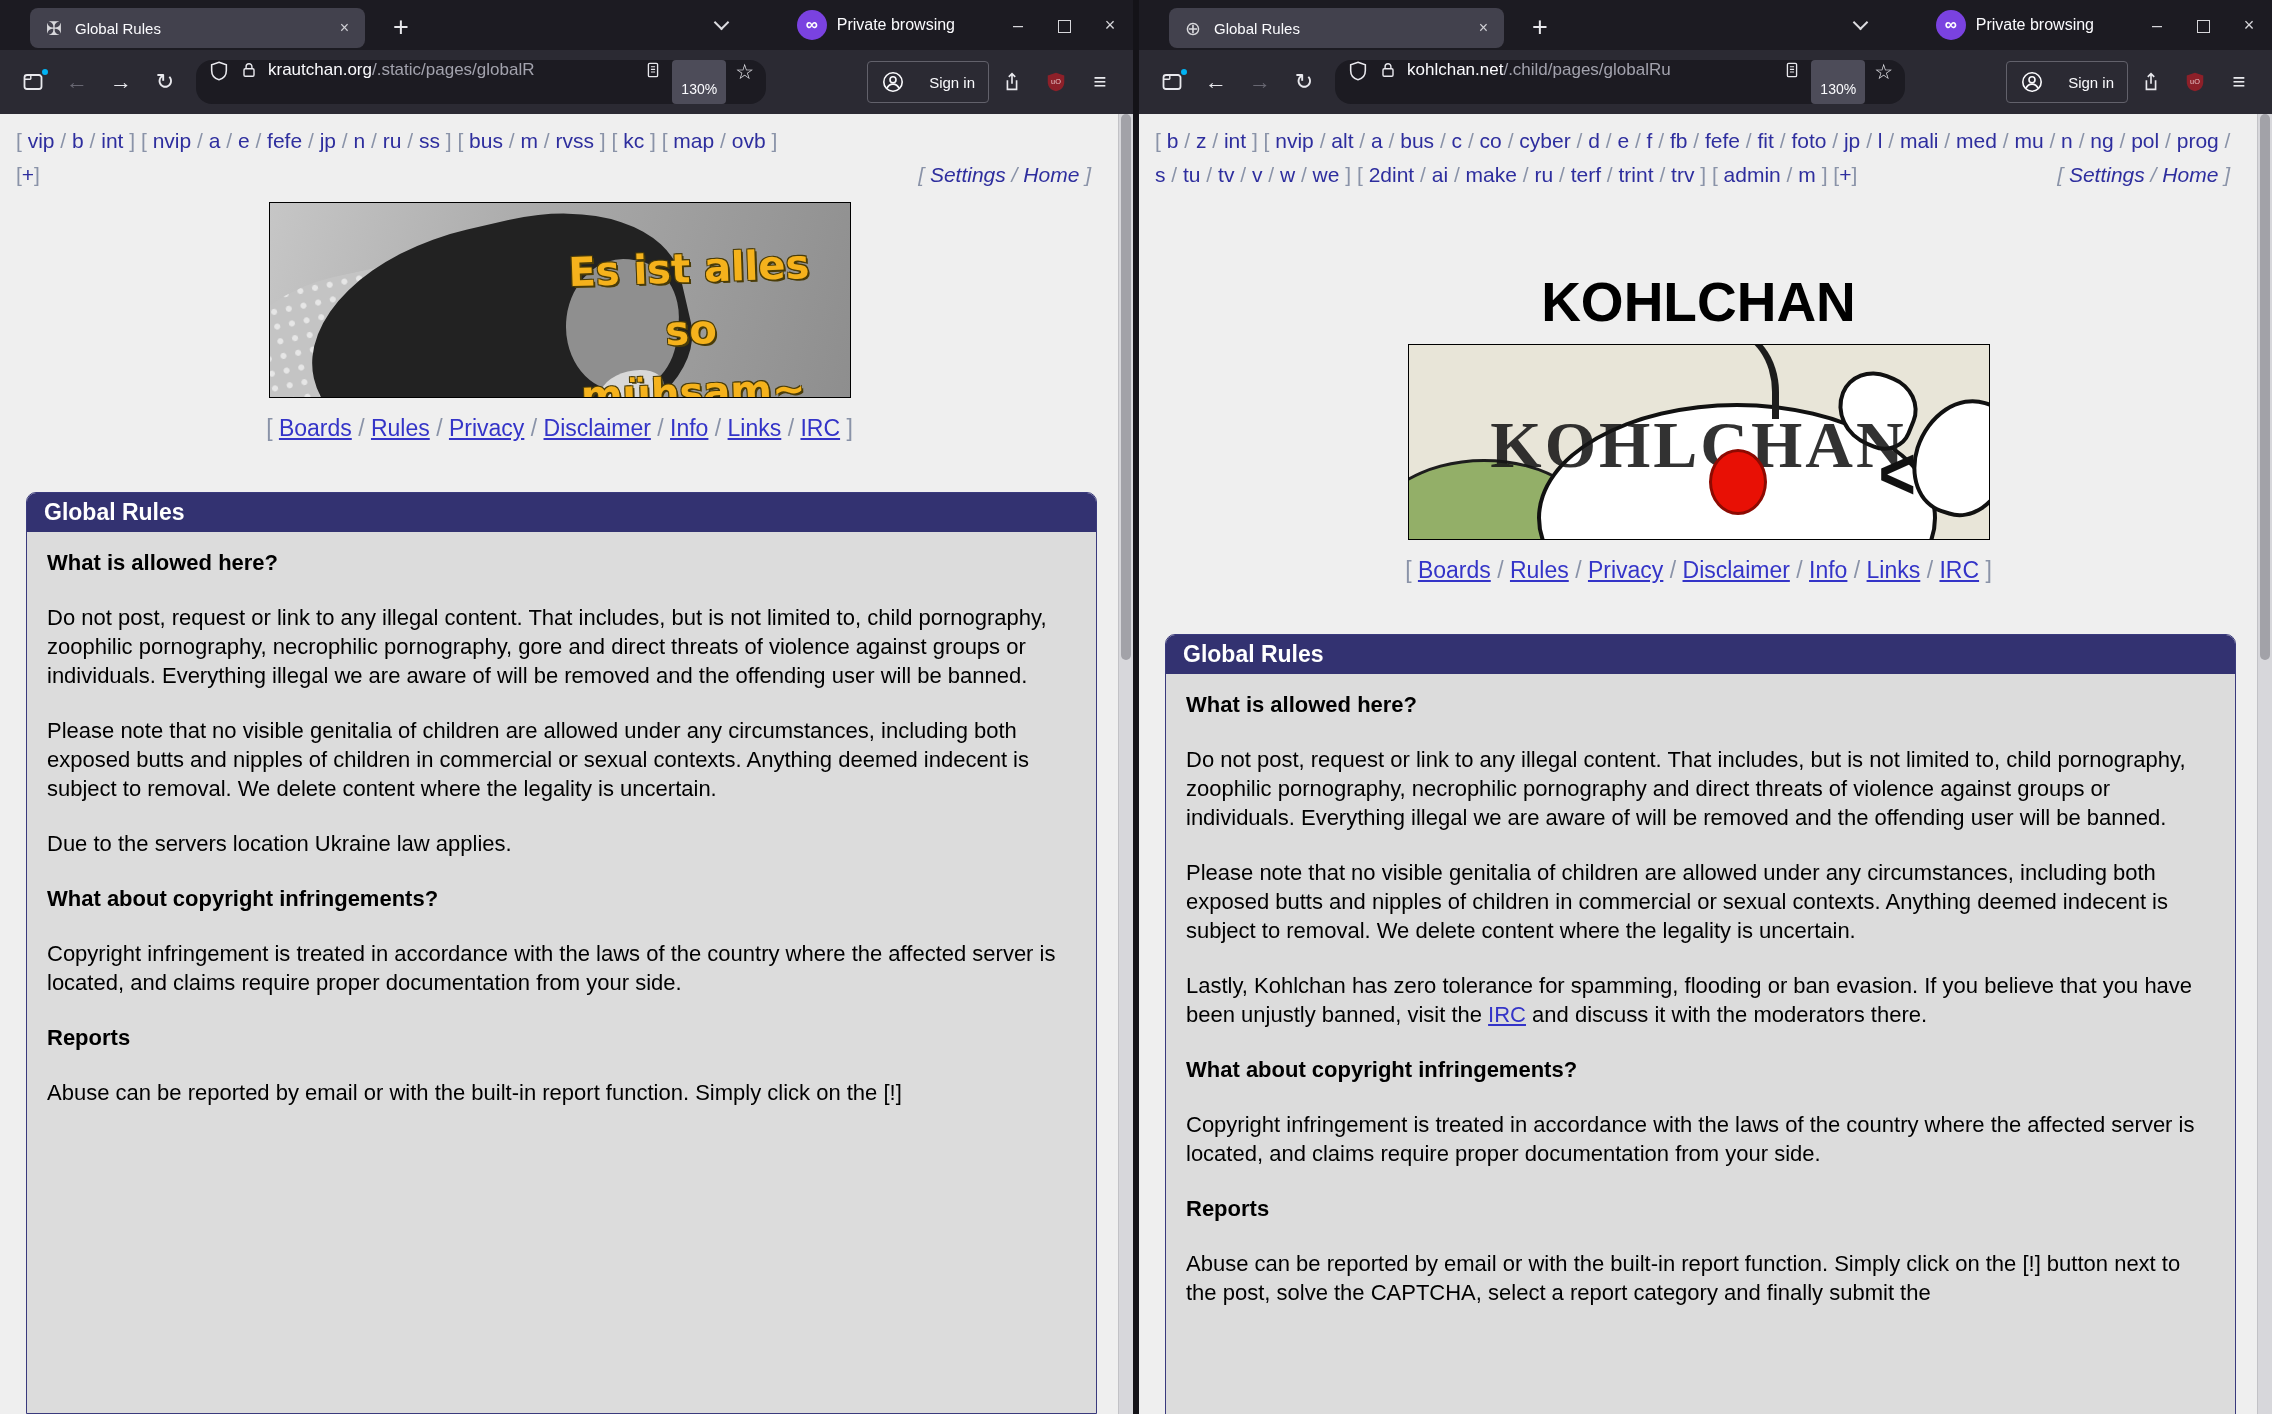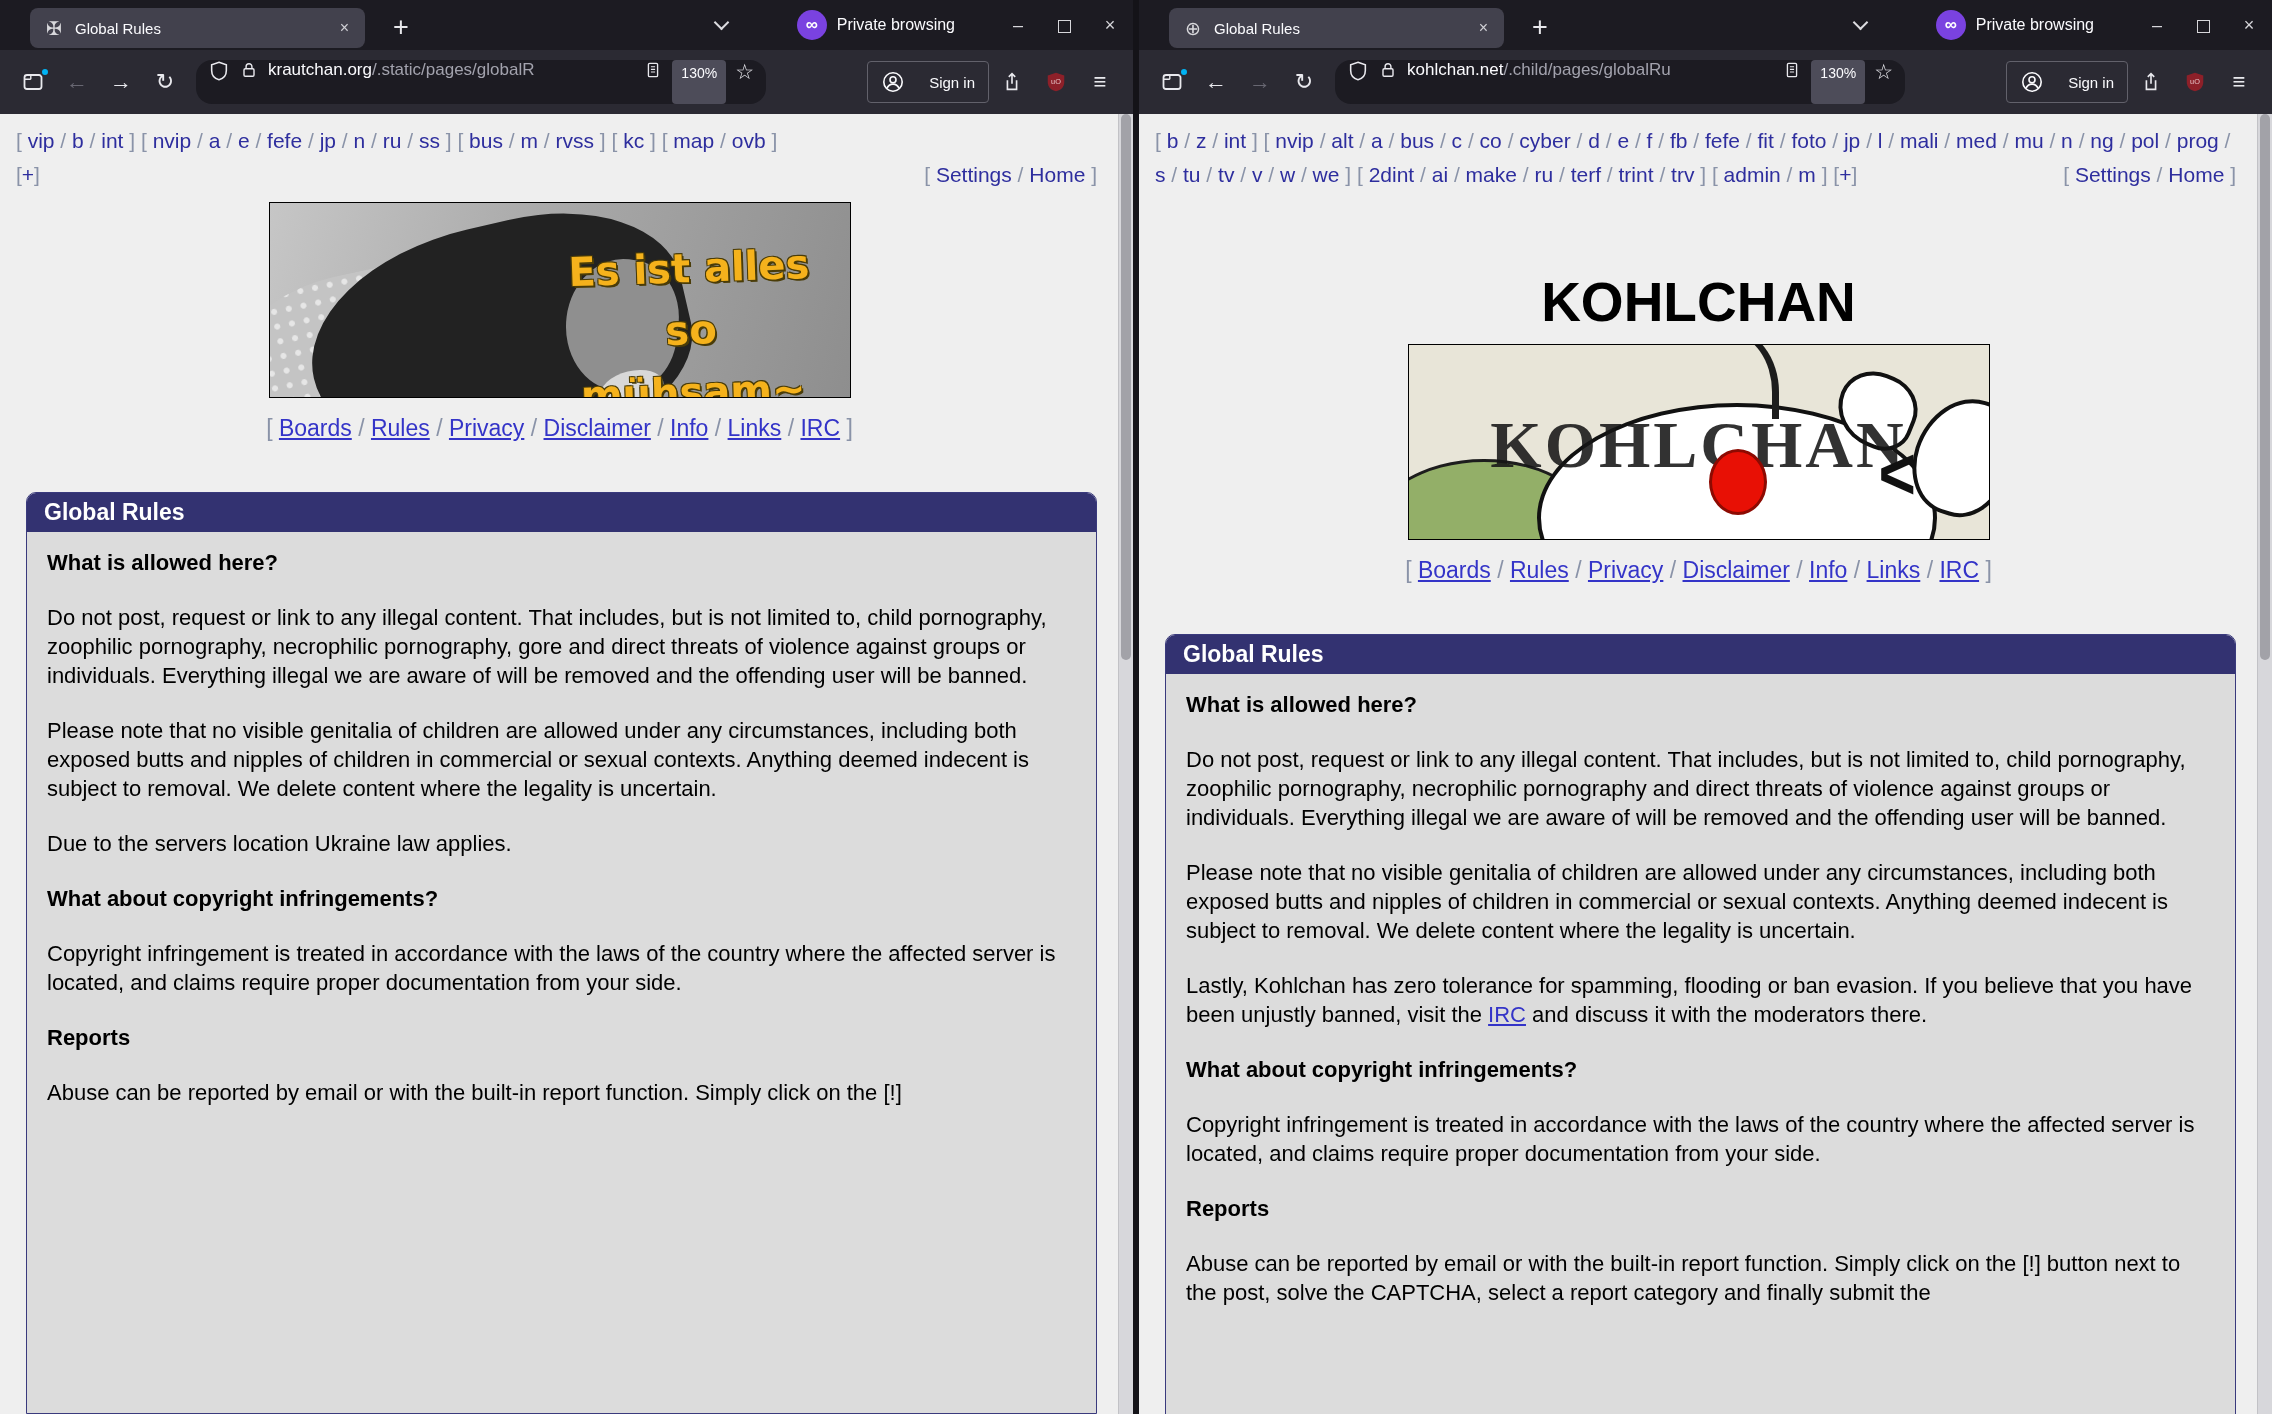--- a/index.html
+++ b/index.html
@@ -26,35 +26,35 @@
   .toolbar{flex:0 0 64px;background:#2b2a33;display:flex;align-items:center;padding:0 12px;gap:2px;}
   .tool{width:42px;height:40px;display:flex;align-items:center;justify-content:center;color:#e9e9ee;
         font-size:22px;border-radius:4px;position:relative;flex:0 0 auto;}
   .tool.disabled{color:#686772;}
   .fx-dot{position:absolute;top:5px;right:4px;width:10px;height:10px;border-radius:50%;
           background:#00b3f4;border:2px solid #2b2a33;}
   .urlbar{flex:0 0 570px;height:44px;background:#1c1b22;border-radius:16px;display:flex;
           padding:0 12px;margin-left:8px;gap:9px;}
   .url-text{flex:1;font-size:17px;color:#fbfbfe;white-space:nowrap;overflow:hidden;}
   .url-path{color:#a2a2ad;}
-  .zoom-badge{background:#4d4c59;color:#fbfbfe;font-size:14px;padding:5px 9px;border-radius:4px;}
+  .zoom-badge{background:#4d4c59;color:#fbfbfe;font-size:14px;padding:21px 9px;border-radius:4px;}
   .star{color:#e9e9ee;font-size:21px;}
   .signin{display:flex;align-items:center;gap:24px;border:1px solid #62616b;border-radius:4px;height:42px;
           padding:0 13px;color:#fbfbfe;font-size:15px;margin-left:auto;flex:0 0 auto;}
   .icon-svg{display:block;}
 
   
   .page{flex:1;position:relative;overflow:hidden;background:#efefef;color:#000;}
   .page-inner{padding:10px 30px 0 16px;}
   .nav{position:relative;font-size:21px;line-height:1.62;color:#8a93a8;}
   .bracket,.sep{color:#8a93a8;}
   a.navlink{color:#2e2e9e;text-decoration:none;cursor:pointer;}
   a.navlink.ul{color:#3434c8;text-decoration:underline;}
   a.inlink{color:#3434c8;text-decoration:underline;cursor:pointer;}
-  .settings-home{position:absolute;right:6px;bottom:0;white-space:nowrap;}
+  .settings-home{position:absolute;right:12px;bottom:0;white-space:nowrap;font-style:italic;}
   .site-title{text-align:center;font-size:55px;font-weight:bold;margin-top:78px;letter-spacing:0px;}
   .banner{width:582px;height:196px;margin:10px auto 0;border:1px solid #000;position:relative;overflow:hidden;}
   .footer-links{text-align:center;font-size:23px;margin-top:17px;color:#8a93a8;}
   .panel{margin:50px 6px 0 10px;border:1px solid #3a3a7d;border-radius:10px 10px 0 0;}
   .panel-header{background:#333271;color:#fff;font-weight:bold;font-size:23px;padding:6px 17px;
                 border-radius:9px 9px 0 0;}
   .panel-body{background:#dcdcdc;padding:12px 22px 280px 20px;font-size:22px;line-height:1.32;}
   .panel-h{font-size:22px;font-weight:bold;margin:4px 0 26px;}
   .panel-p{margin:26px 0;}
   .scrollbar{position:absolute;top:0;right:0;width:15px;bottom:0;background:#d7d7db;border-left:1px solid #c2c2c6;}

